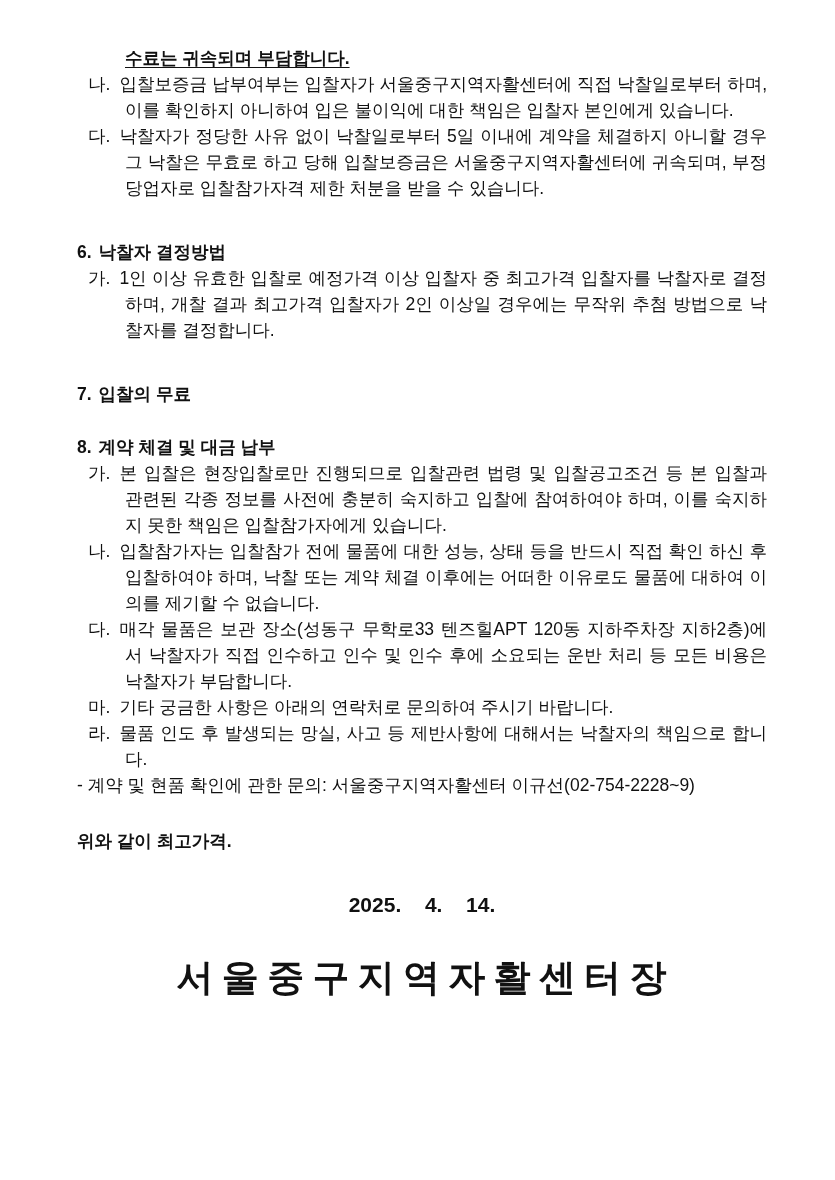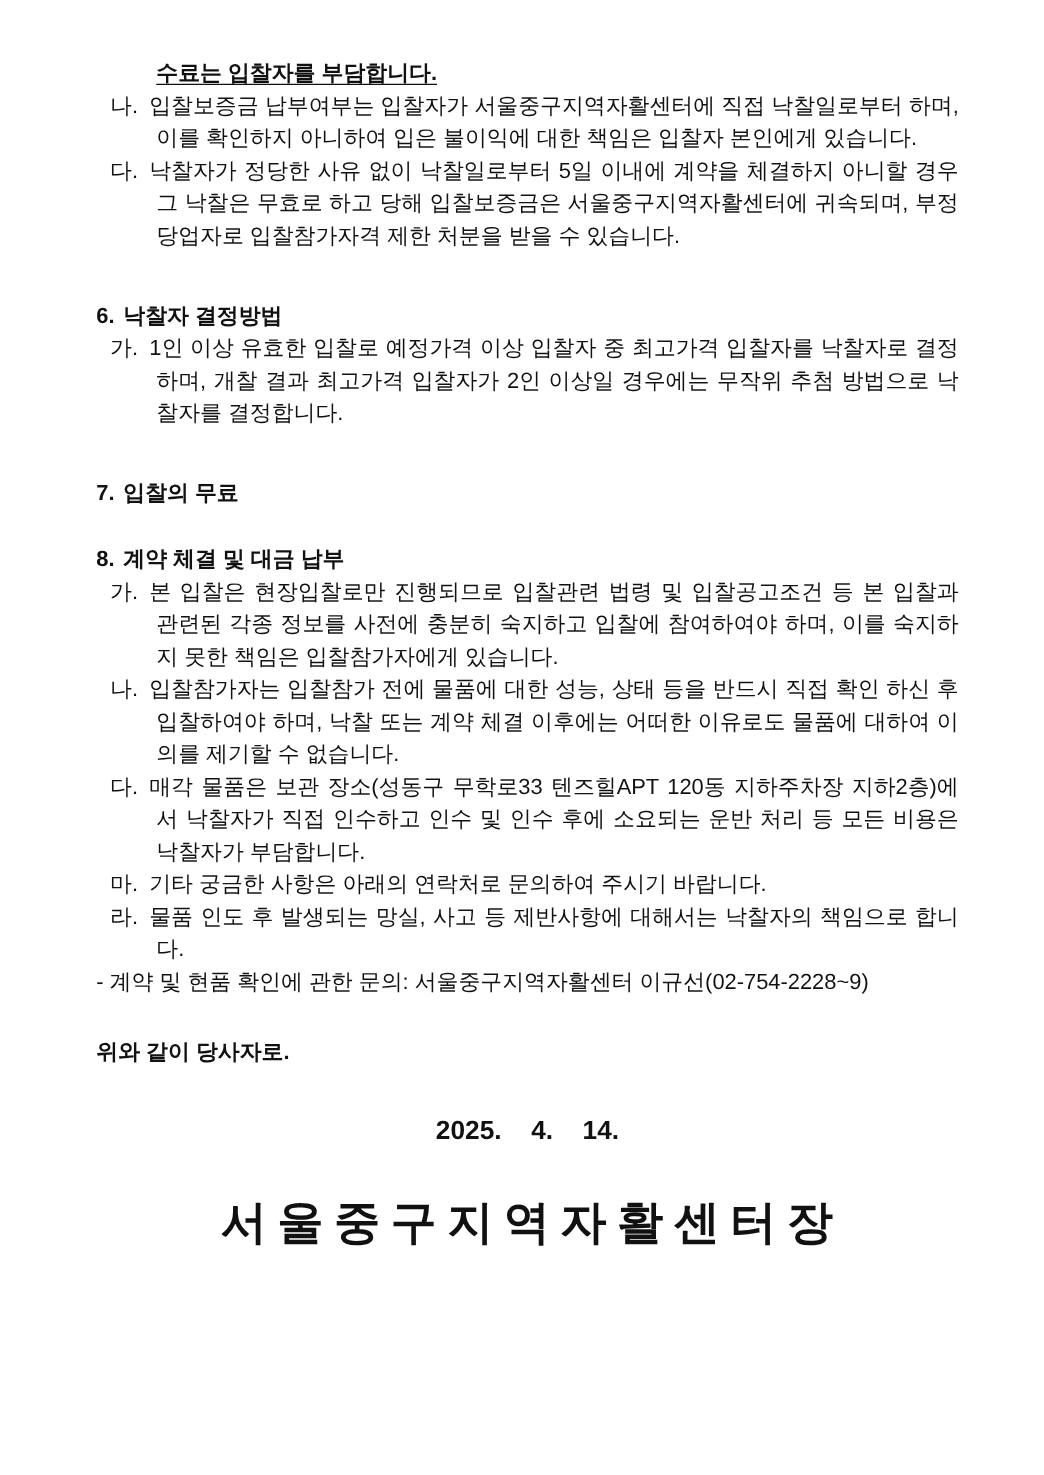--- a/index.html
+++ b/index.html
@@ -73,21 +73,21 @@
     word-spacing: -4px;
     white-space: pre;
   }
 </style>
 </head>
 <body>
 
 <div class="page">
 
   <div>
-    <div class="highlight-line">수료는 입찰자를 부담합니다.</div>
+    <div class="highlight-line">수료는 귀속되며 부담합니다.</div>
 
     <p class="item" style="margin: 0px;">
       <span class="marker">나.</span><span>입찰보증금 납부여부는 입찰자가 서울중구지역자활센터에 직접 낙찰일로부터 하며, 이를 확인하지 아니하여 입은 불이익에 대한 책임은 입찰자 본인에게 있습니다.</span>
     </p>
     <p class="item" style="margin: 0px;">
       <span class="marker">다.</span><span>낙찰자가 정당한 사유 없이 낙찰일로부터 5일 이내에 계약을 체결하지 아니할 경우 그 낙찰은 무효로 하고 당해 입찰보증금은 서울중구지역자활센터에 귀속되며, 부정당업자로 입찰참가자격 제한 처분을 받을 수 있습니다.</span>
     </p>
   </div>
 
   <div class="section">
@@ -120,19 +120,19 @@
     </p>
     <p class="item" style="margin: 0px;">
       <span class="marker">마.</span><span>기타 궁금한 사항은 아래의 연락처로 문의하여 주시기 바랍니다.</span>
     </p>
     <p class="item" style="margin: 0px;">
       <span class="marker">라.</span><span>물품 인도 후 발생되는 망실, 사고 등 제반사항에 대해서는 낙찰자의 책임으로 합니다.</span>
     </p>
     <div class="sub-note">- 계약 및 현품 확인에 관한 문의: 서울중구지역자활센터 이규선(02-754-2228~9)</div>
   </div>
 
-  <div class="closing-line">위와 같이 당사자로.</div>
+  <div class="closing-line">위와 같이 최고가격.</div>
 
   <div class="date-line">2025.  4.  14.</div>
 
   <div class="signature-line">서 울 중 구 지 역 자 활 센 터 장</div>
 
 </div>
 
 </body></html>

